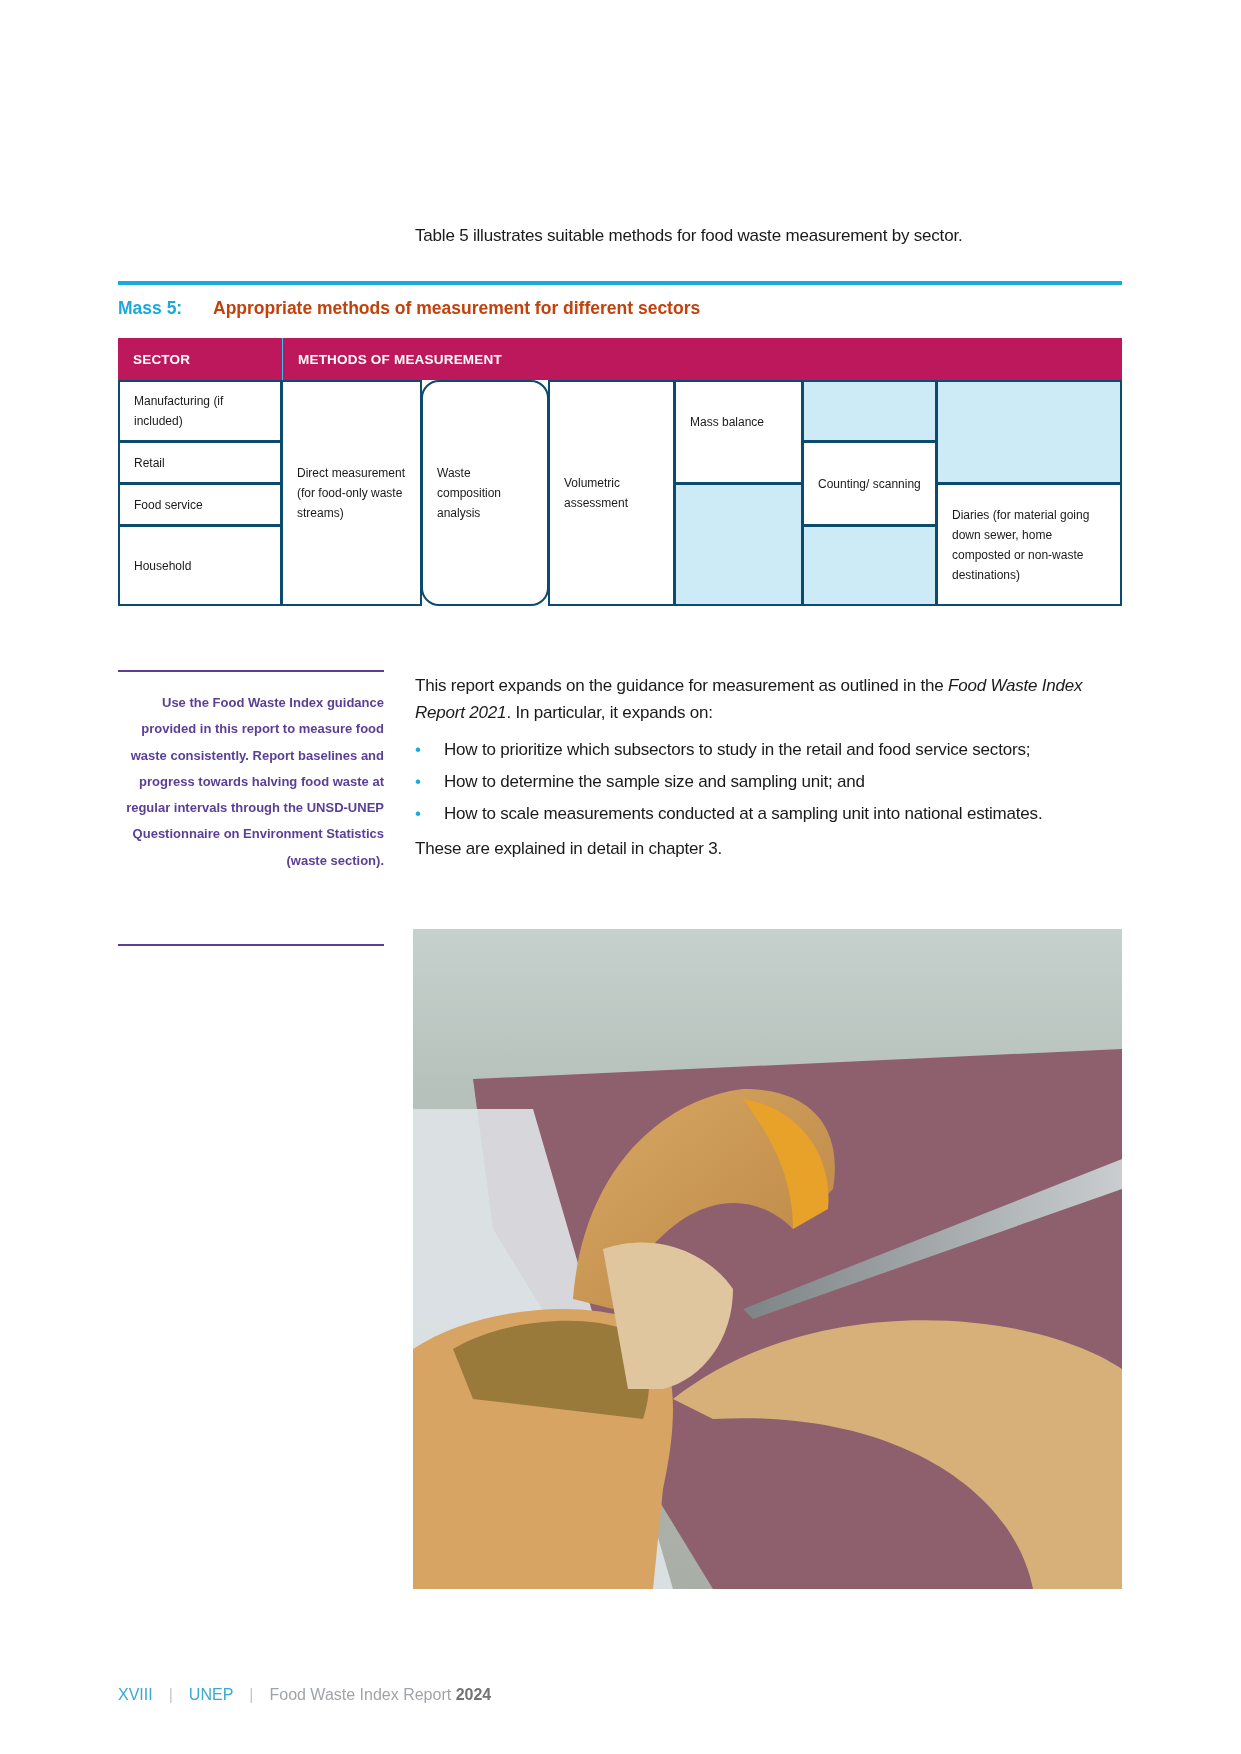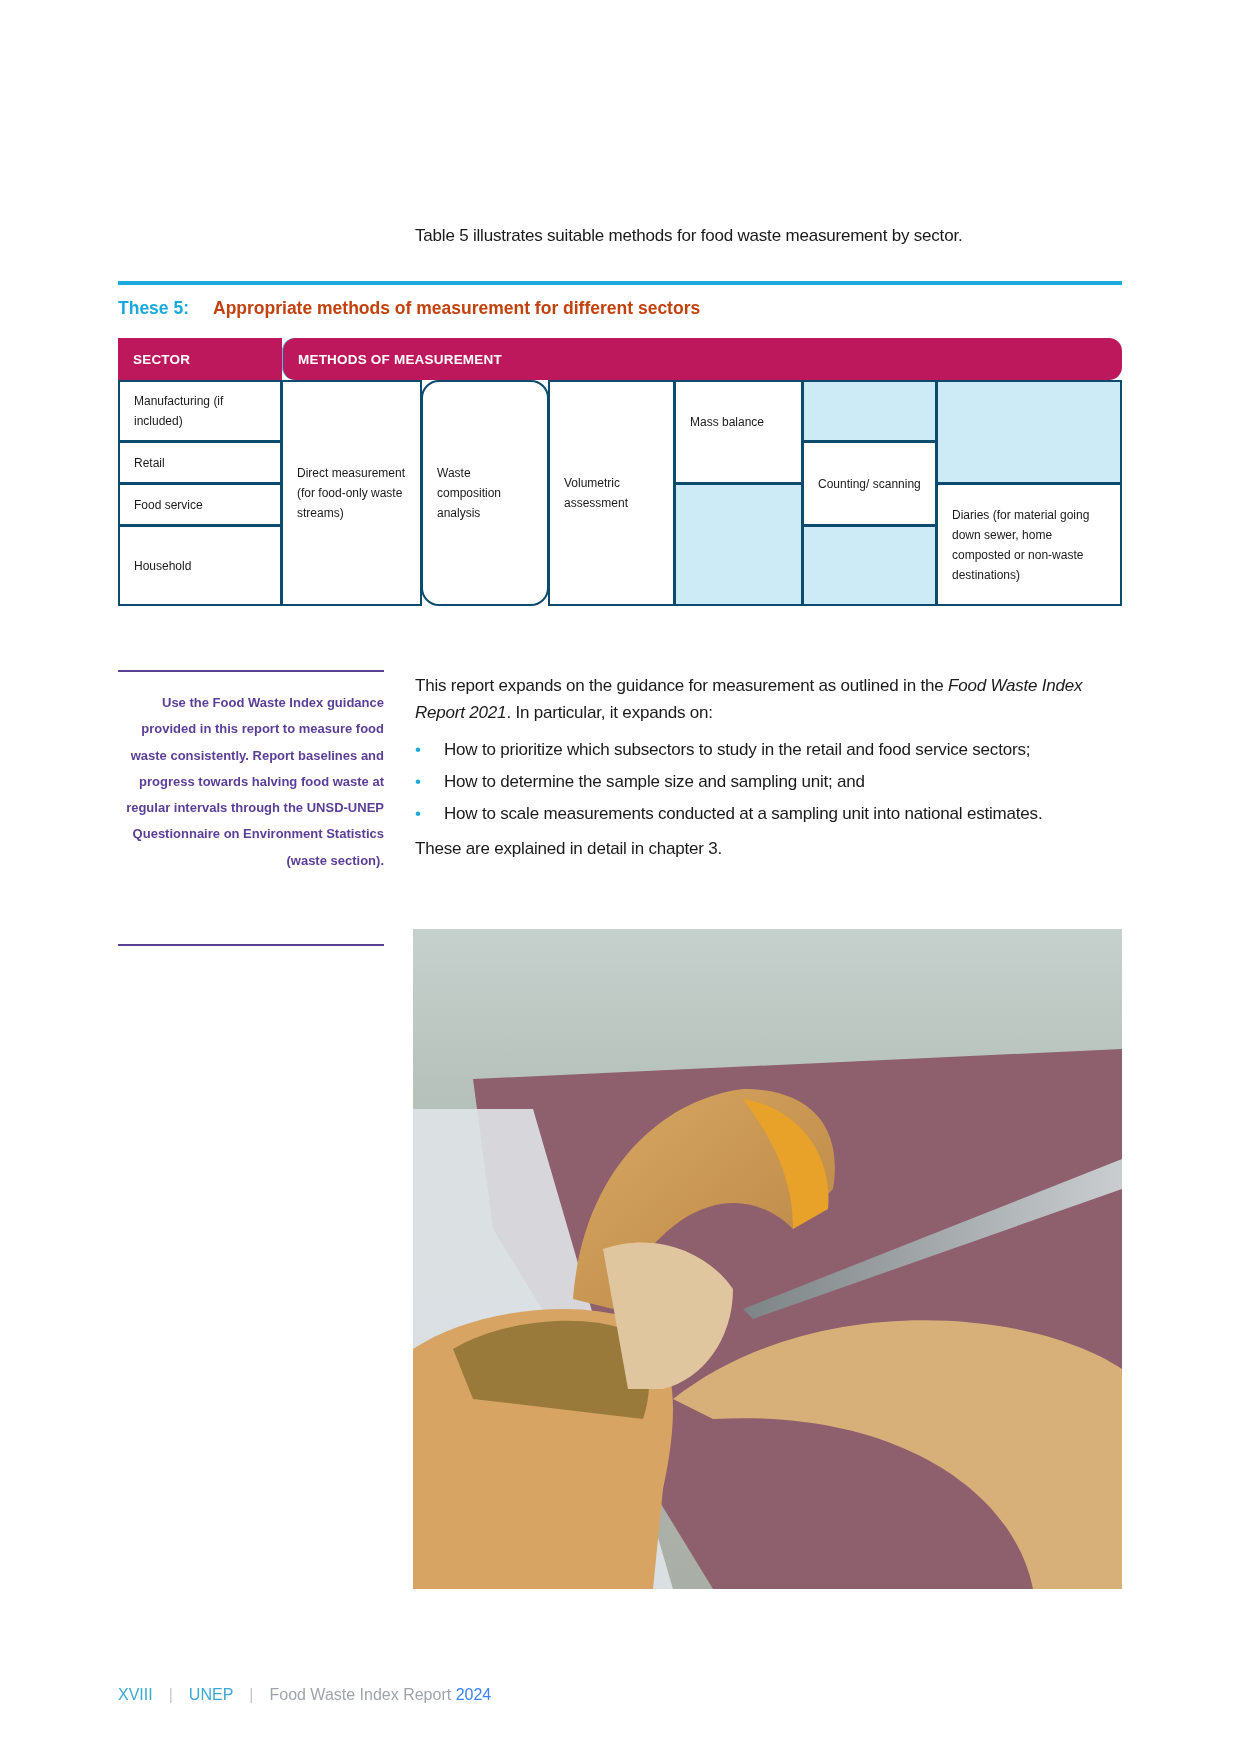--- a/index.html
+++ b/index.html
@@ -27,35 +27,35 @@
   .body p { margin-bottom: 10px; }
   .body ul { list-style: none; margin-bottom: 8px; }
   .body li { position: relative; padding-left: 29px; margin-bottom: 5px; }
   .body li .bullet { position: absolute; left: 0; top: 0; color: #1aa9dd; font-size: 17px; }
 
   .photo { left: 413px; top: 929px; width: 709px; height: 660px; overflow: hidden; background: #a9b3ad; }
 
   .footer { left: 118px; top: 1686px; font-size: 16px; color: #a0a4a8; }
   .footer .page, .footer .org { color: #3aa8d0; }
   .footer .sep { color: #c4c6c8; margin: 0 16px; }
-  .footer .year { font-weight: normal; color: #3b82f6; }
+  .footer .year { font-weight: bold; color: #737373; }
 </style>
 </head>
 <body>
 
 <div class="abs intro">Table 5 illustrates suitable methods for food waste measurement by sector.</div>
 
 <div class="abs table-rule"></div>
 <div class="abs table-caption">
-  <span class="num">These 5:</span><span class="title">Appropriate methods of measurement for different sectors</span>
+  <span class="num">Mass 5:</span><span class="title">Appropriate methods of measurement for different sectors</span>
 </div>
 
 <div class="abs tbl">
   <div class="hdr" style="left:0;width:164px;">SECTOR</div>
-  <div class="hdr" style="left:164px;width:840px;border-left:1px solid #3fc0f0;border-radius:13px;">METHODS OF MEASUREMENT</div>
+  <div class="hdr" style="left:164px;width:840px;border-left:1px solid #3fc0f0;">METHODS OF MEASUREMENT</div>
 
   <div class="cell" style="left:0;top:42px;width:164px;height:62px;">Manufacturing (if included)</div>
   <div class="cell" style="left:0;top:103px;width:164px;height:43px;">Retail</div>
   <div class="cell" style="left:0;top:145px;width:164px;height:43px;">Food service</div>
   <div class="cell" style="left:0;top:187px;width:164px;height:81px;">Household</div>
 
   <div class="cell" style="left:163px;top:42px;width:141px;height:226px;">Direct measurement (for food-only waste streams)</div>
   <div class="cell" style="left:303px;top:42px;width:128px;height:226px;border-radius:18px;">Waste composition analysis</div>
   <div class="cell" style="left:430px;top:42px;width:127px;height:226px;">Volumetric assessment</div>
 

